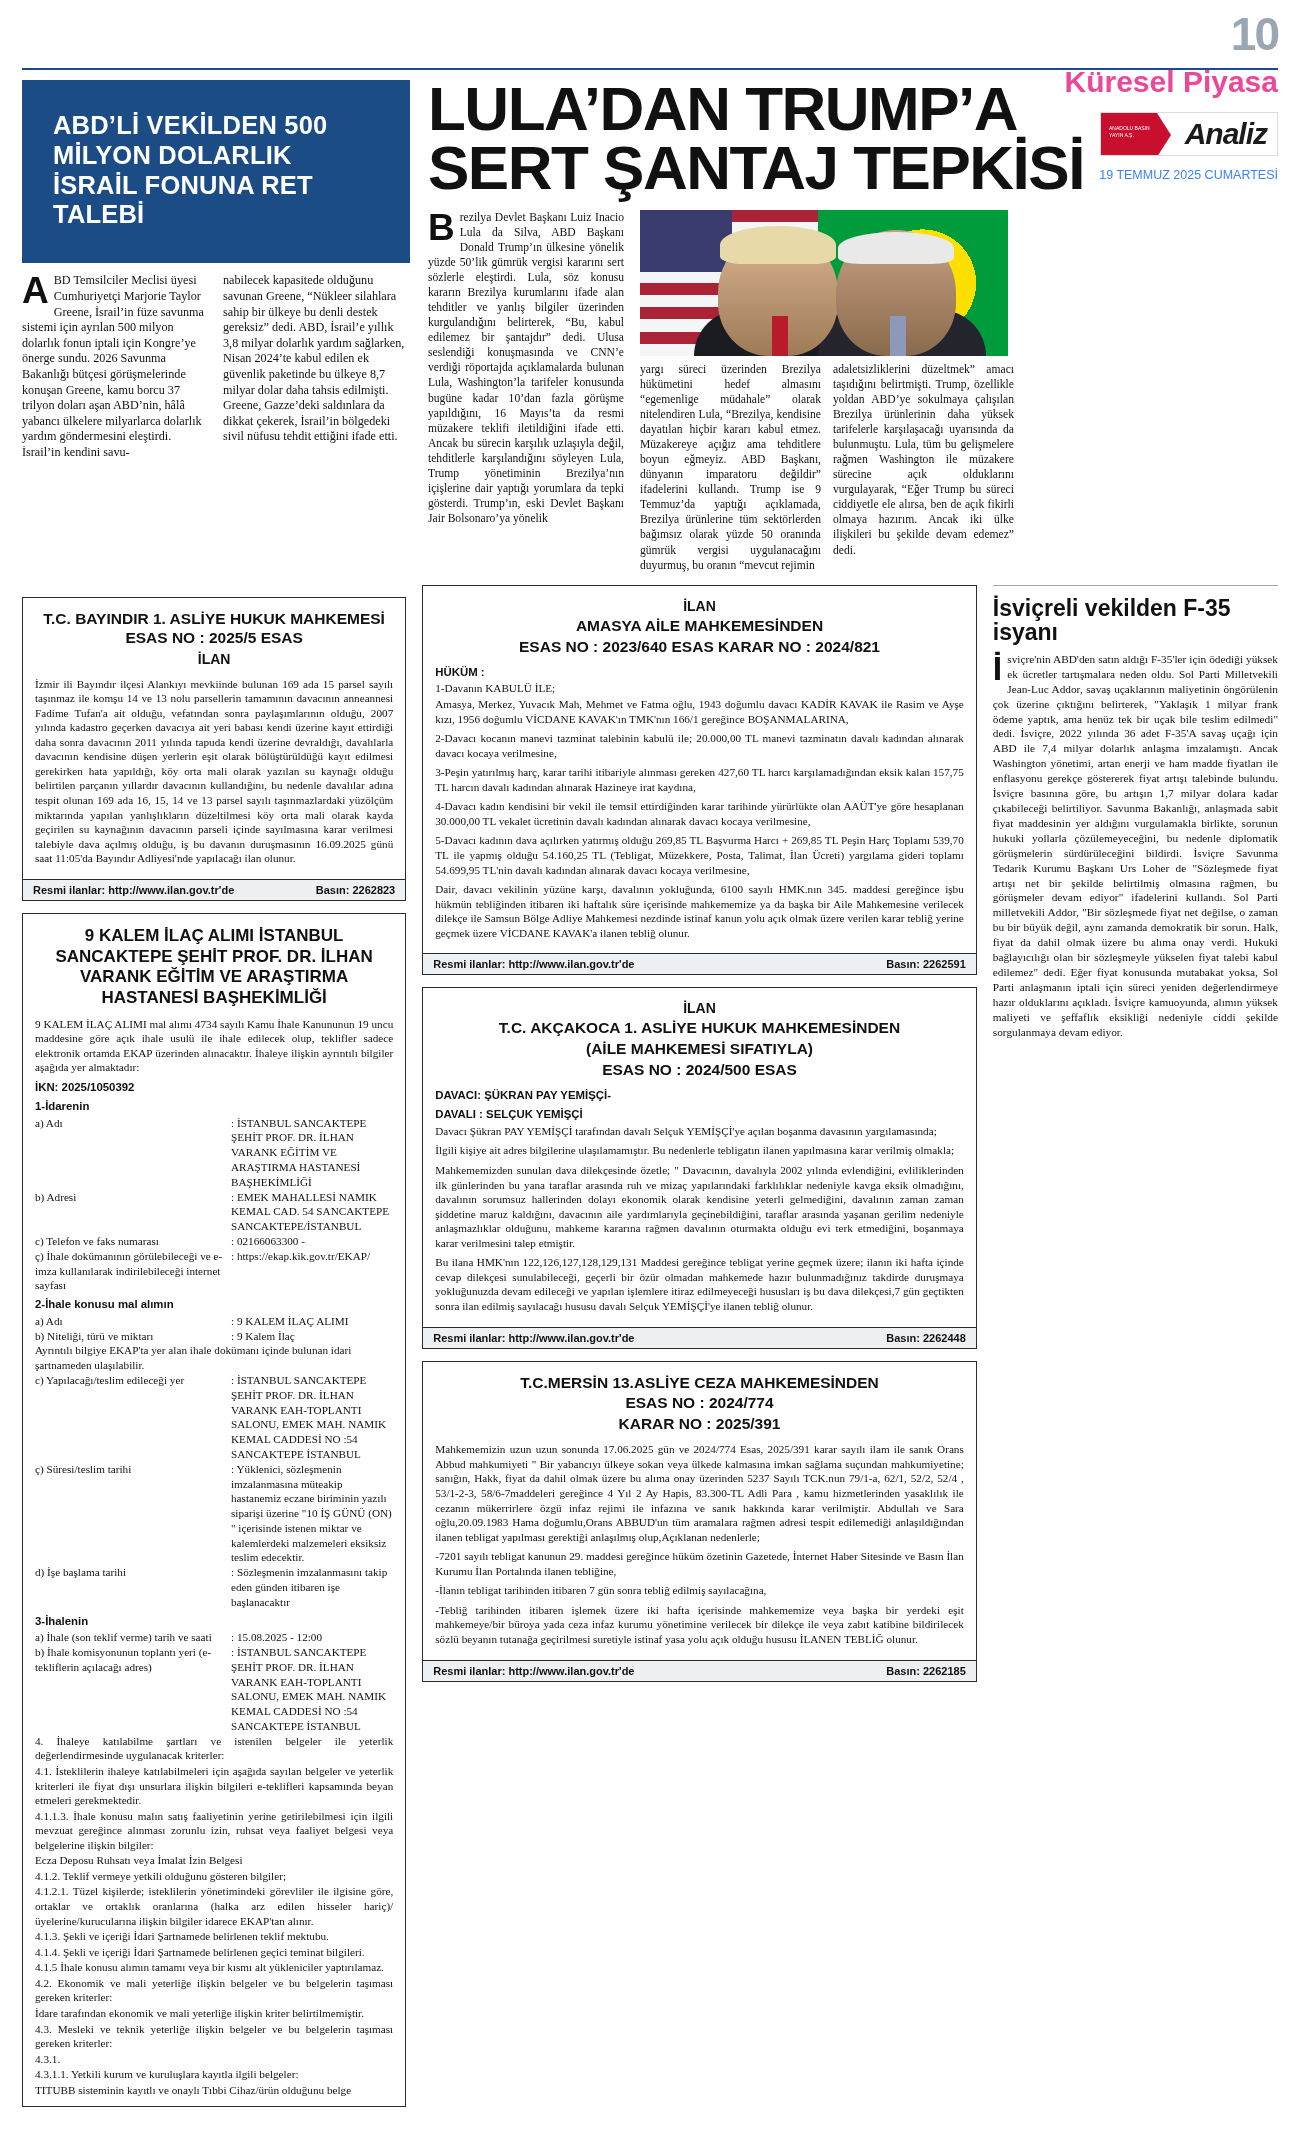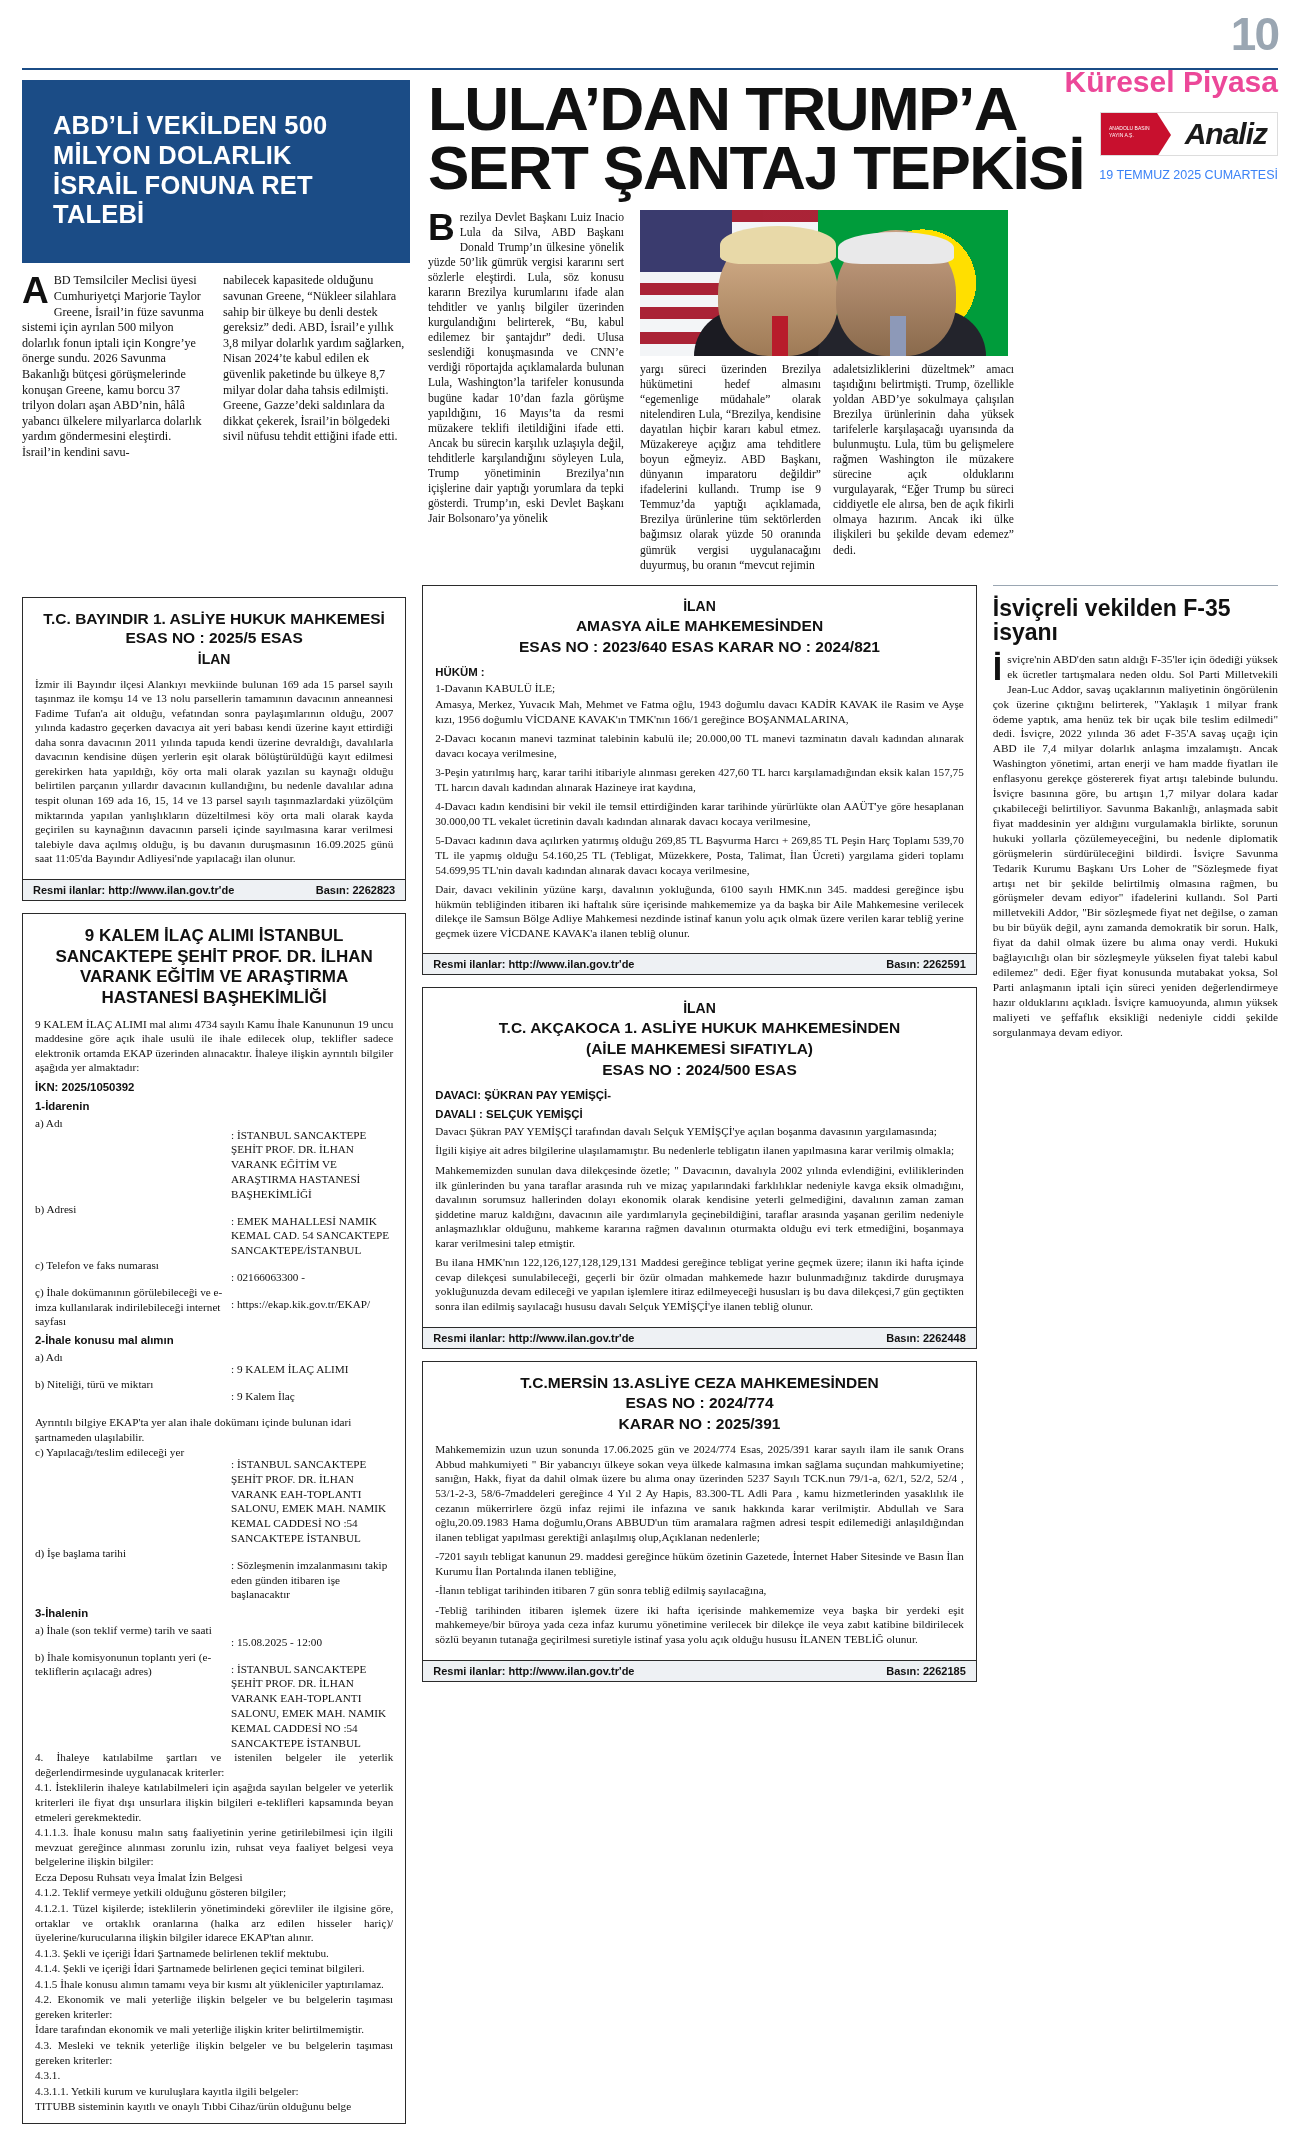--- a/index.html
+++ b/index.html
@@ -127,21 +127,21 @@
   .swiss-body { font-size:11.3px; line-height:1.32; text-align:justify; }
   .swiss-body.dropcap::first-letter {
     float:left; font-family:"Liberation Sans", sans-serif; font-weight:700;
     font-size:34px; line-height:0.85; padding:2px 5px 0 0;
   }
   .sep { border-top:1px solid #9aa6b2; margin:10px 0; }
 
   .kv { font-size:11.2px; line-height:1.32; }
   .kv .row { display:flex; }
   .kv .row .k { width:196px; flex:none; }
-  .kv .row .v { flex:1;margin-top:12px; }
+  .kv .row .v { flex:1; }
 </style>
 </head>
 <body>
 
 <div class="page">
 
   <div class="masthead">
     <div class="pageno">10</div>
     <div class="section-name">Küresel Piyasa</div>
     <div class="logo-wrap">
@@ -246,20 +246,24 @@
             <div class="row">
                 <div class="k">b) Niteliği, türü ve miktarı</div>
                 <div class="v">: 9 Kalem İlaç</div>
               </div>
             <div class="row">
                 <div class="v">Ayrıntılı bilgiye EKAP'ta yer alan ihale dokümanı içinde bulunan idari şartnameden ulaşılabilir.</div>
               </div>
             <div class="row">
                 <div class="k">c) Yapılacağı/teslim edileceği yer</div>
                 <div class="v">: İSTANBUL SANCAKTEPE ŞEHİT PROF. DR. İLHAN VARANK EAH-TOPLANTI SALONU, EMEK MAH. NAMIK KEMAL CADDESİ NO :54 SANCAKTEPE İSTANBUL</div>
+              </div>
+            <div class="row">
+                <div class="k">ç) Süresi/teslim tarihi</div>
+                <div class="v">: Yüklenici, sözleşmenin imzalanmasına müteakip hastanemiz eczane biriminin yazılı siparişi üzerine "10 İŞ GÜNÜ (ON) " içerisinde istenen miktar ve kalemlerdeki malzemeleri eksiksiz teslim edecektir.</div>
               </div>
             <div class="row">
                 <div class="k">d) İşe başlama tarihi</div>
                 <div class="v">: Sözleşmenin imzalanmasını takip eden günden itibaren işe başlanacaktır</div>
               </div>
           </div>
           <p class="subhead">3-İhalenin</p>
           <div class="kv">
             <div class="row">
                 <div class="k">a) İhale (son teklif verme) tarih ve saati</div>

